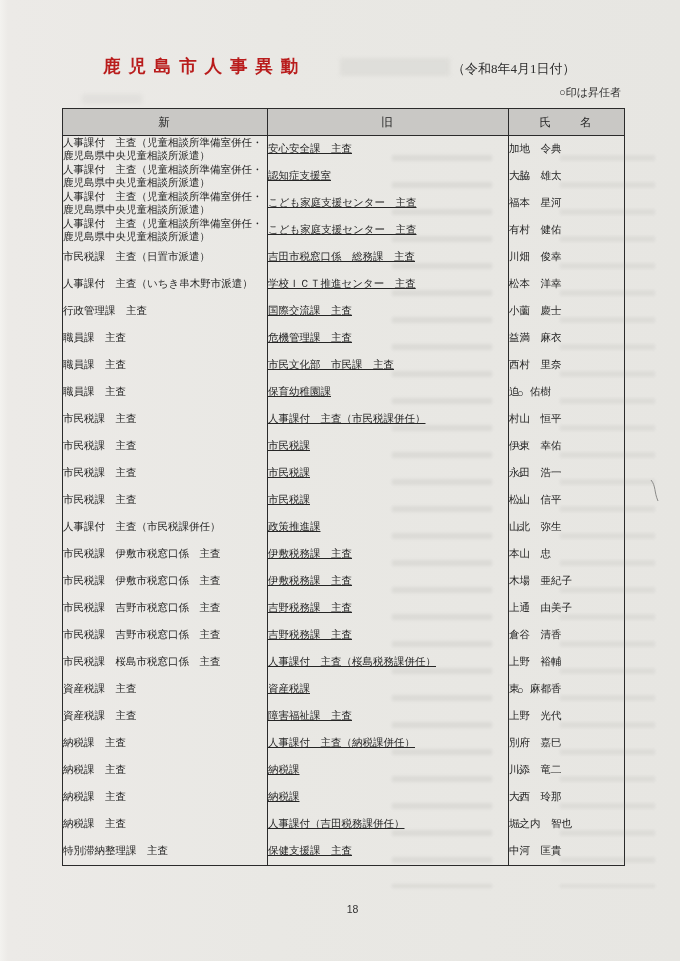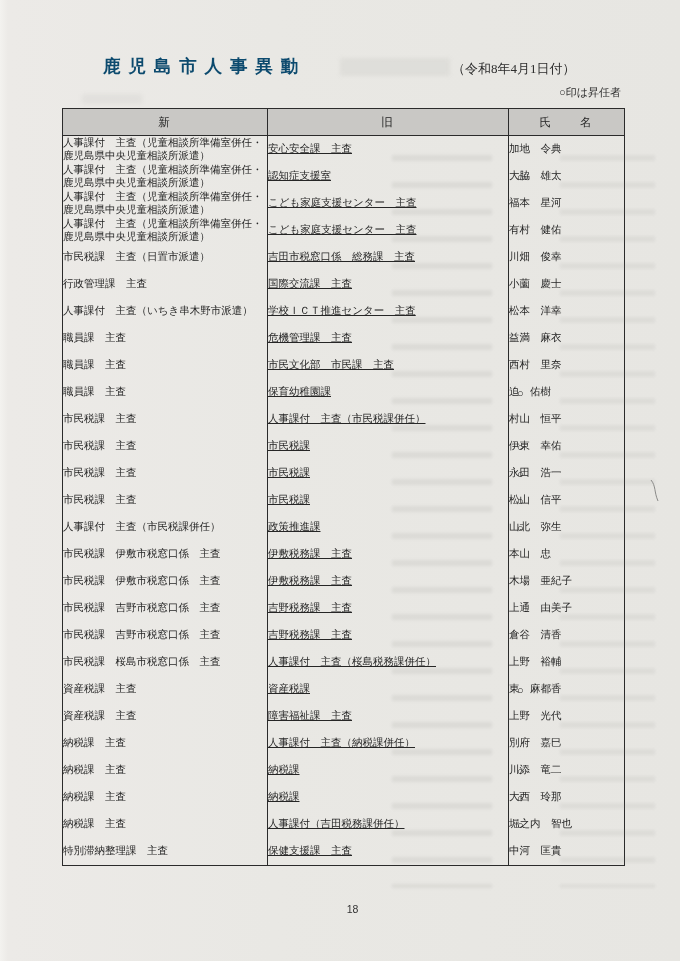--- a/index.html
+++ b/index.html
@@ -7,21 +7,21 @@
     width:680px;height:961px;
     background:linear-gradient(90deg,#f3f2ef 0px,#eceae7 8px,#e9e8e4 40%,#e7e6e2 100%);
     font-family:"Liberation Serif","DejaVu Serif",serif;
     color:#2a2a2a;
     position:relative;
     overflow:hidden;
   }
   .title{
     position:absolute;left:103px;top:54px;
     font-size:17.5px;font-weight:bold;letter-spacing:0.45em;
-    color:#0c4a6e;white-space:nowrap;
+    color:#b91c1c;white-space:nowrap;
   }
   .date-note{
     position:absolute;left:452px;top:60px;
     font-size:13px;color:#2e2e2e;white-space:nowrap;
   }
   .legend{
     position:absolute;right:59px;top:85px;
     font-size:11px;color:#2e2e2e;white-space:nowrap;font-family:Liberation Serif, serif;
   }
   table.moves{
@@ -131,33 +131,33 @@
   </tr>
       <tr>
     <td class="cell-new">市民税課　主査（日置市派遣）</td>
     <td class="cell-old">吉田市税窓口係　総務課　主査</td>
     <td class="cell-name">
       <span class="circle"></span>
       <span>川畑　俊幸</span>
     </td>
   </tr>
       <tr>
+    <td class="cell-new">人事課付　主査（いちき串木野市派遣）</td>
+    <td class="cell-old">学校ＩＣＴ推進センター　主査</td>
+    <td class="cell-name">
+      <span class="circle"></span>
+      <span>松本　洋幸</span>
+    </td>
+  </tr>
+      <tr>
     <td class="cell-new">行政管理課　主査</td>
     <td class="cell-old">国際交流課　主査</td>
     <td class="cell-name">
       <span class="circle"></span>
       <span>小薗　慶士</span>
-    </td>
-  </tr>
-      <tr>
-    <td class="cell-new">人事課付　主査（いちき串木野市派遣）</td>
-    <td class="cell-old">学校ＩＣＴ推進センター　主査</td>
-    <td class="cell-name">
-      <span class="circle"></span>
-      <span>松本　洋幸</span>
     </td>
   </tr>
       <tr>
     <td class="cell-new">職員課　主査</td>
     <td class="cell-old">危機管理課　主査</td>
     <td class="cell-name">
       <span class="circle"></span>
       <span>益満　麻衣</span>
     </td>
   </tr>

